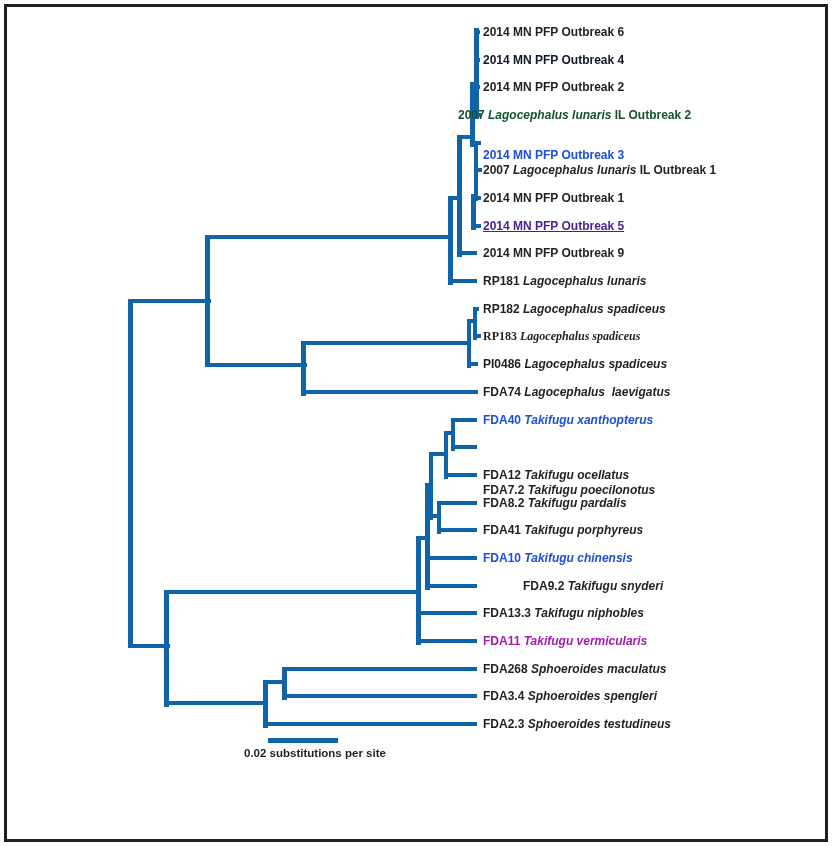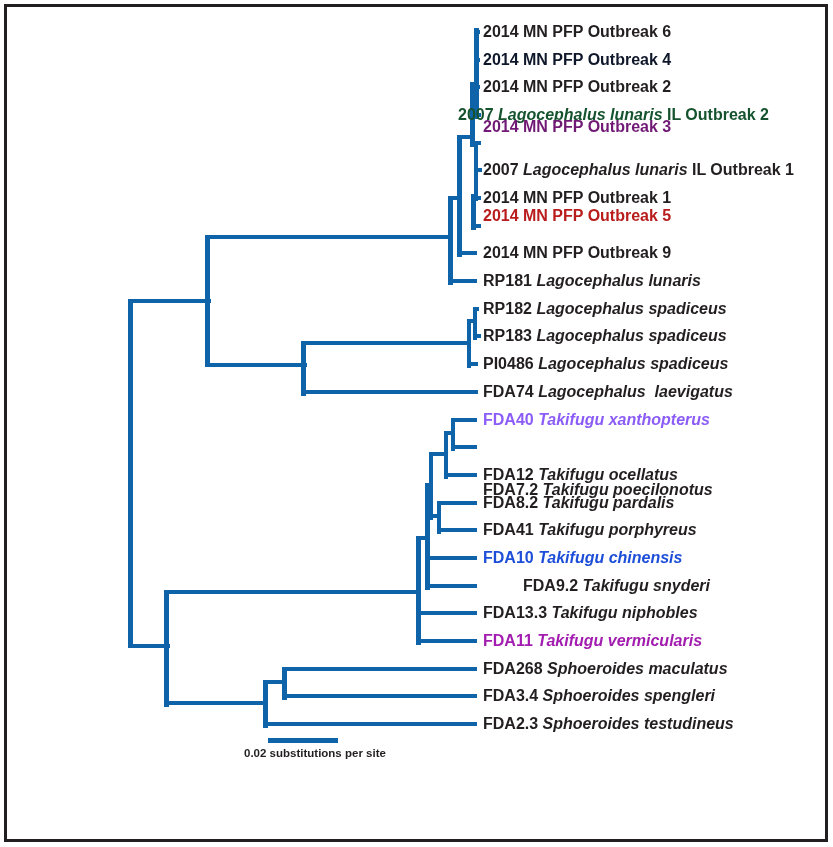--- a/index.html
+++ b/index.html
@@ -13,21 +13,21 @@
   .figure-border{
     position:absolute;
     left:4px;top:4px;right:5px;bottom:5px;
     border:3px solid #231f20;
     pointer-events:none;
   }
   .seg{position:absolute;}
   .taxon{
     position:absolute;
     height:14px;line-height:14px;
-    font-size:16px;font-weight:600;
+    font-size:12px;font-weight:600;
     white-space:pre;
     letter-spacing:0;
   }
   .taxon em{font-style:italic;font-weight:600;}
   .scalebar-line{position:absolute;}
   .scalebar-label{
     position:absolute;
     font-size:11.5px;font-weight:600;
     white-space:pre;
   }
@@ -96,31 +96,31 @@
       <div class="seg" style="background: rgb(15, 99, 168); left: 263px; top: 680px; width: 5px; height: 48px;"></div>
       <div class="seg" style="background: rgb(15, 99, 168); left: 265px; top: 680px; width: 21px; height: 4px;"></div>
       <div class="seg" style="background: rgb(15, 99, 168); left: 282px; top: 667px; width: 5px; height: 33px;"></div>
       <div class="seg" style="background: rgb(15, 99, 168); left: 284px; top: 667px; width: 193px; height: 4px;"></div>
       <div class="seg" style="background: rgb(15, 99, 168); left: 284px; top: 694px; width: 193px; height: 4px;"></div>
       <div class="seg" style="background: rgb(15, 99, 168); left: 265px; top: 722px; width: 212px; height: 4px;"></div>
       <div class="taxon" style="left: 483px; top: 25px; color: rgb(35, 31, 32);"><span>2014 MN PFP Outbreak 6</span></div>
       <div class="taxon" style="left: 483px; top: 53px; color: #0f172a;"><span>2014 MN PFP Outbreak 4</span></div>
       <div class="taxon" style="left: 483px; top: 80px; color: rgb(35, 31, 32);"><span>2014 MN PFP Outbreak 2</span></div>
       <div class="taxon" style="left: 458px; top: 108px; color: #14532d;"><span>2007 </span><em>Lagocephalus lunaris</em><span> IL Outbreak 2</span></div>
-      <div class="taxon" style="left: 483px; top: 120px; color: #701a75;"><span>2014 MN PFP Outbreak 3</span></div>
+      <div class="taxon" style="left: 483px; top: 148px; color: #1d4ed8;"><span>2014 MN PFP Outbreak 3</span></div>
       <div class="taxon" style="left: 483px; top: 163px; color: rgb(35, 31, 32);"><span>2007 </span><em>Lagocephalus lunaris</em><span> IL Outbreak 1</span></div>
       <div class="taxon" style="left: 483px; top: 191px; color: rgb(35, 31, 32);"><span>2014 MN PFP Outbreak 1</span></div>
-      <div class="taxon" style="left: 483px; top: 209px; color: #b91c1c;"><span>2014 MN PFP Outbreak 5</span></div>
+      <div class="taxon" style="left: 483px; top: 219px; color: #4c1d95; text-decoration: underline;"><span>2014 MN PFP Outbreak 5</span></div>
       <div class="taxon" style="left: 483px; top: 246px; color: rgb(35, 31, 32);"><span>2014 MN PFP Outbreak 9</span></div>
       <div class="taxon" style="left: 483px; top: 274px; color: rgb(35, 31, 32);"><span>RP181 </span><em>Lagocephalus lunaris</em></div>
       <div class="taxon" style="left: 483px; top: 302px; color: rgb(35, 31, 32);"><span>RP182 </span><em>Lagocephalus spadiceus</em></div>
-      <div class="taxon" style="left: 483px; top: 329px; color: rgb(35, 31, 32);"><span>RP183 </span><em>Lagocephalus spadiceus</em></div>
+      <div class="taxon" style="left: 483px; top: 329px; color: rgb(35, 31, 32); font-family: Liberation Serif, serif;"><span>RP183 </span><em>Lagocephalus spadiceus</em></div>
       <div class="taxon" style="left: 483px; top: 357px; color: rgb(35, 31, 32);"><span>PI0486 </span><em>Lagocephalus spadiceus</em></div>
       <div class="taxon" style="left: 483px; top: 385px; color: rgb(35, 31, 32);"><span>FDA74 </span><em>Lagocephalus  laevigatus</em></div>
-      <div class="taxon" style="left: 483px; top: 413px; color: #8b5cf6;"><span>FDA40 </span><em>Takifugu xanthopterus</em></div>
+      <div class="taxon" style="left: 483px; top: 413px; color: #1d4ed8;"><span>FDA40 </span><em>Takifugu xanthopterus</em></div>
       <div class="taxon" style="left: 483px; top: 440px; color: rgb(35, 31, 32); margin-top: 43px;"><span>FDA7.2 </span><em>Takifugu poecilonotus</em></div>
       <div class="taxon" style="left: 483px; top: 468px; color: rgb(35, 31, 32);"><span>FDA12 </span><em>Takifugu ocellatus</em></div>
       <div class="taxon" style="left: 483px; top: 496px; color: rgb(35, 31, 32);"><span>FDA8.2 </span><em>Takifugu pardalis</em></div>
       <div class="taxon" style="left: 483px; top: 523px; color: rgb(35, 31, 32);"><span>FDA41 </span><em>Takifugu porphyreus</em></div>
       <div class="taxon" style="left: 483px; top: 551px; color: #1d4ed8;"><span>FDA10 </span><em>Takifugu chinensis</em></div>
       <div class="taxon" style="left: 483px; top: 579px; color: rgb(35, 31, 32); padding-left: 40px;"><span>FDA9.2 </span><em>Takifugu snyderi</em></div>
       <div class="taxon" style="left: 483px; top: 606px; color: rgb(35, 31, 32);"><span>FDA13.3 </span><em>Takifugu niphobles</em></div>
       <div class="taxon" style="left: 483px; top: 634px; color: #a21caf;"><span>FDA11 </span><em>Takifugu vermicularis</em></div>
       <div class="taxon" style="left: 483px; top: 662px; color: rgb(35, 31, 32);"><span>FDA268 </span><em>Sphoeroides maculatus</em></div>
       <div class="taxon" style="left: 483px; top: 689px; color: rgb(35, 31, 32);"><span>FDA3.4 </span><em>Sphoeroides spengleri</em></div>

